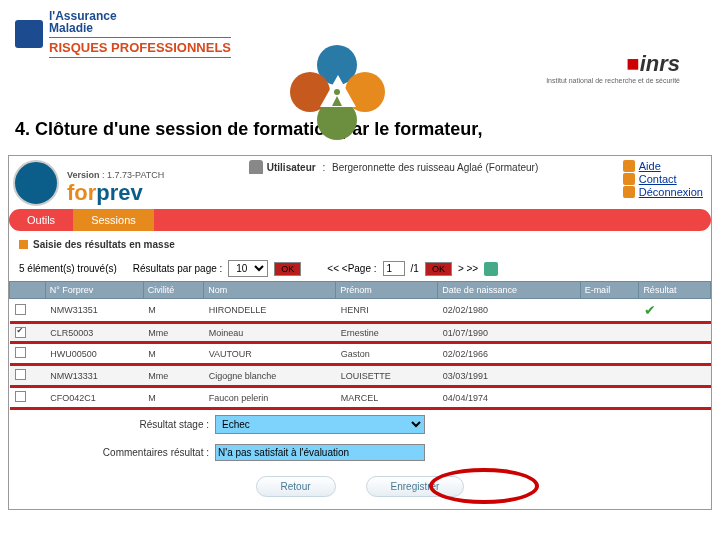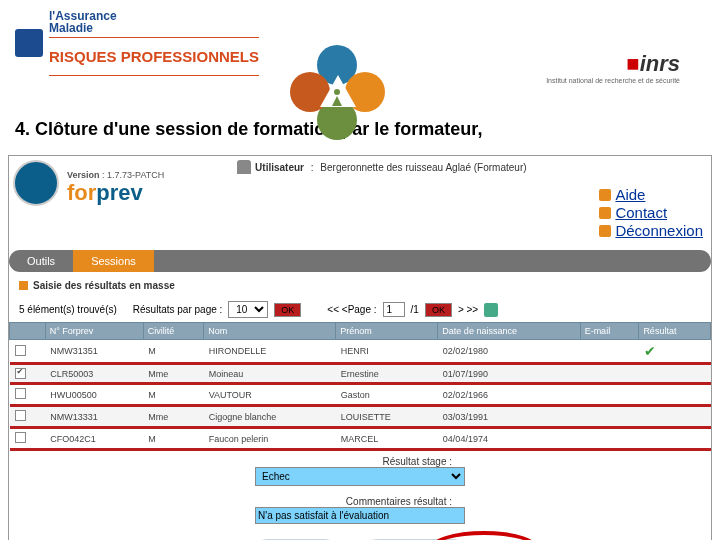--- a/index.html
+++ b/index.html
@@ -1,21 +1,21 @@
 <!DOCTYPE html>
 <html><head>
 <meta charset="utf-8">
 <style>
 * { margin: 0; padding: 0; box-sizing: border-box; }
 body { font-family: Arial, sans-serif; font-size: 11px; background: #fff; width: 720px; height: 540px; position: relative; }
 .top-logos { display: flex; justify-content: space-between; align-items: flex-start; padding: 10px 40px 5px 15px; }
 .logo-am { display: flex; align-items: center; gap: 6px; }
 .logo-am-icon { width: 28px; height: 28px; background: #1d4b8f; border-radius: 3px; }
 .logo-am-text { font-size: 12px; color: #1d4b8f; font-weight: bold; line-height: 1; }
-.logo-am-sub { font-size: 15px; color: #d74a1c; font-weight: bold; text-transform: uppercase; border-top: 1px solid #d74a1c; border-bottom: 1px solid #d74a1c; padding: 10px 0; margin-top: 3px; display: inline-block; }
+.logo-am-sub { font-size: 13px; color: #d74a1c; font-weight: bold; text-transform: uppercase; border-top: 1px solid #d74a1c; border-bottom: 1px solid #d74a1c; padding: 2px 0; margin-top: 3px; display: inline-block; }
 .center-graphic { position: absolute; left: 290px; top: 45px; width: 95px; height: 95px; }
 .petal { position: absolute; width: 40px; height: 40px; border-radius: 50%; }
 .p1 { background: #2a7aa8; top: 0; left: 27px; }
 .p2 { background: #e78a1e; top: 27px; left: 55px; }
 .p3 { background: #6b8f3f; top: 55px; left: 27px; }
 .p4 { background: #c65a1e; top: 27px; left: 0; }
 .center-tri { position: absolute; top: 30px; left: 30px; width: 0; height: 0; border-left: 18px solid transparent; border-right: 18px solid transparent; border-bottom: 32px solid #fff; }
 .person { position: absolute; top: 44px; left: 40px; width: 14px; height: 18px; }
 .person::before { content: ""; position: absolute; width: 6px; height: 6px; background: #6b8f3f; border-radius: 50%; left: 4px; top: 0; }
 .person::after { content: ""; position: absolute; width: 10px; height: 10px; background: #6b8f3f; left: 2px; top: 7px; clip-path: polygon(50% 0, 100% 100%, 0 100%); }
@@ -28,41 +28,41 @@
 .app-header { display: flex; justify-content: space-between; align-items: flex-start; padding: 4px 8px 0 4px; }
 .app-left { display: flex; align-items: flex-end; gap: 8px; }
 .globe { width: 46px; height: 46px; background: #0b5e8a; border-radius: 50%; border: 2px solid #ccc; flex-shrink: 0; }
 .app-brand { }
 .version { font-size: 9px; color: #555; }
 .forprev { font-size: 22px; font-weight: bold; color: #0b5e8a; }
 .forprev .orange { color: #e78a1e; }
 .breadcrumb { font-size: 8px; color: #555; margin-top: 1px; }
 .app-user { font-size: 10px; color: #333; display: flex; align-items: center; gap: 4px; }
 .user-icon { width: 14px; height: 14px; background: #888; border-radius: 3px 3px 0 0; }
-.app-links { font-size: 15px; margin-top: 26px; }
+.app-links { font-size: 11px; }
 .app-links div { display: flex; align-items: center; gap: 4px; margin-bottom: 1px; }
 .link-icon { width: 12px; height: 12px; background: #e78a1e; border-radius: 2px; }
 .app-links a { color: #003399; text-decoration: underline; }
-.tabs { background: #737373; display: flex; margin-top: 10px; border-radius: 11px; }
+.tabs { background: #ef4444; display: flex; margin-top: 3px; border-radius: 11px; }
 .tab { padding: 5px 18px; color: #fff; font-size: 11px; }
 .tab.active { background: #e78a1e; }
 .mass-entry { padding: 8px 10px 6px 10px; font-size: 10px; font-weight: bold; color: #333; display: flex; align-items: center; gap: 5px; }
 .sq { width: 9px; height: 9px; background: #e78a1e; }
 .controls { display: flex; align-items: center; gap: 6px; padding: 4px 10px; font-size: 10px; }
 .sel { border: 1px solid #888; padding: 1px 3px; background: #fff; font-size: 10px; }
 .btn-ok { border: 1px solid #888; padding: 1px 6px; background: #b91c1c; font-size: 9px; }
 .refresh { width: 14px; height: 14px; background: #4a8; border-radius: 2px; }
 .tbl { width: 100%; border-collapse: collapse; font-size: 9px; }
 .tbl th { background: #8aa3b5; color: #fff; padding: 3px 4px; font-weight: normal; border: 1px solid #6c8a9e; text-align: left; }
 .tbl td { padding: 3px 5px; border-bottom: 3px solid #b91c1c; color: #444; }
 .tbl tr.alt { background: #f4f4f4; }
 .cb { width: 11px; height: 11px; border: 1px solid #888; display: inline-block; background: #fff; }
 .cb.checked::after { content: "✔"; font-size: 8px; position: relative; top: -3px; left: 1px; }
 .check-green { color: #3a9a3a; font-size: 14px; text-align: center; }
-.form-row { display: flex; align-items: center; padding: 5px 10px; font-size: 10px; flex-direction: column; }
+.form-row { display: flex; align-items: center; padding: 5px 10px; font-size: 10px; }
 .form-row label { width: 190px; text-align: right; margin-right: 6px; color: #333; }
 .form-row .field { border: 1px solid #888; padding: 2px 2px; width: 210px; font-size: 10px; background: #7dd3fc; }
 .buttons { display: flex; justify-content: center; gap: 30px; padding: 10px 0 12px 0; position: relative; }
 .action-btn { border: 1px solid #c7d6df; border-radius: 12px; padding: 4px 24px; font-size: 10px; color: #4a7a95; background: linear-gradient(#fff,#e6eef3); }
 .red-circle { position: absolute; border: 4px solid #c00; border-radius: 50%; width: 110px; height: 36px; right: 172px; top: 2px; pointer-events: none; }
 </style>
 </head>
 <body>
 
 <div class="top-logos">

